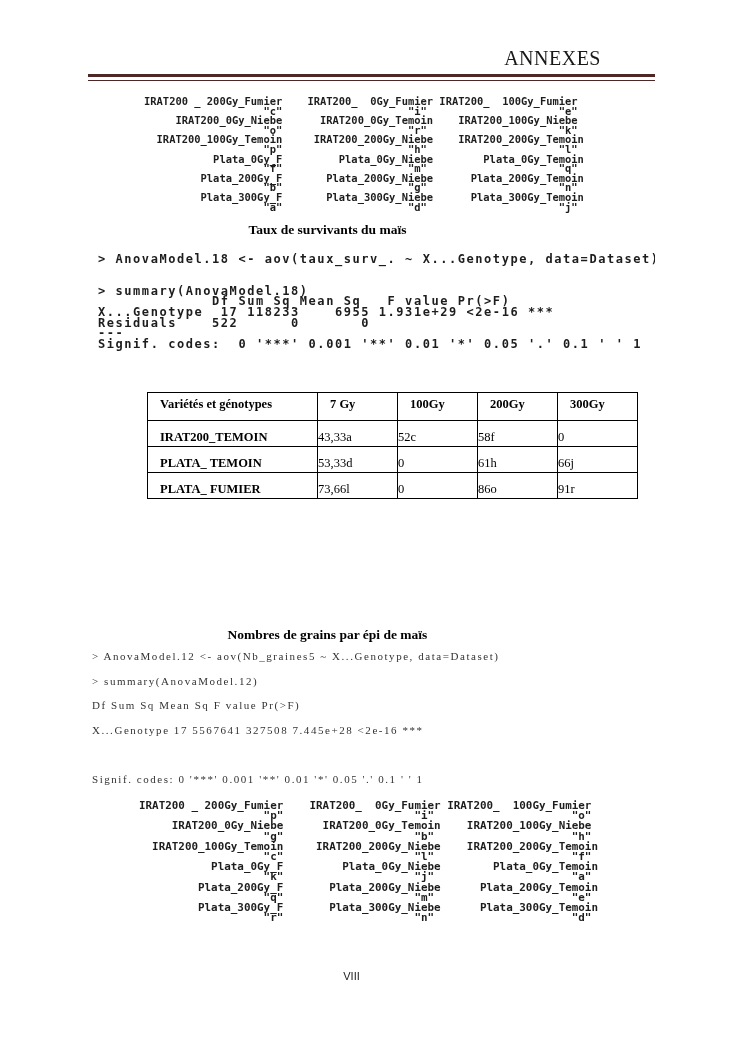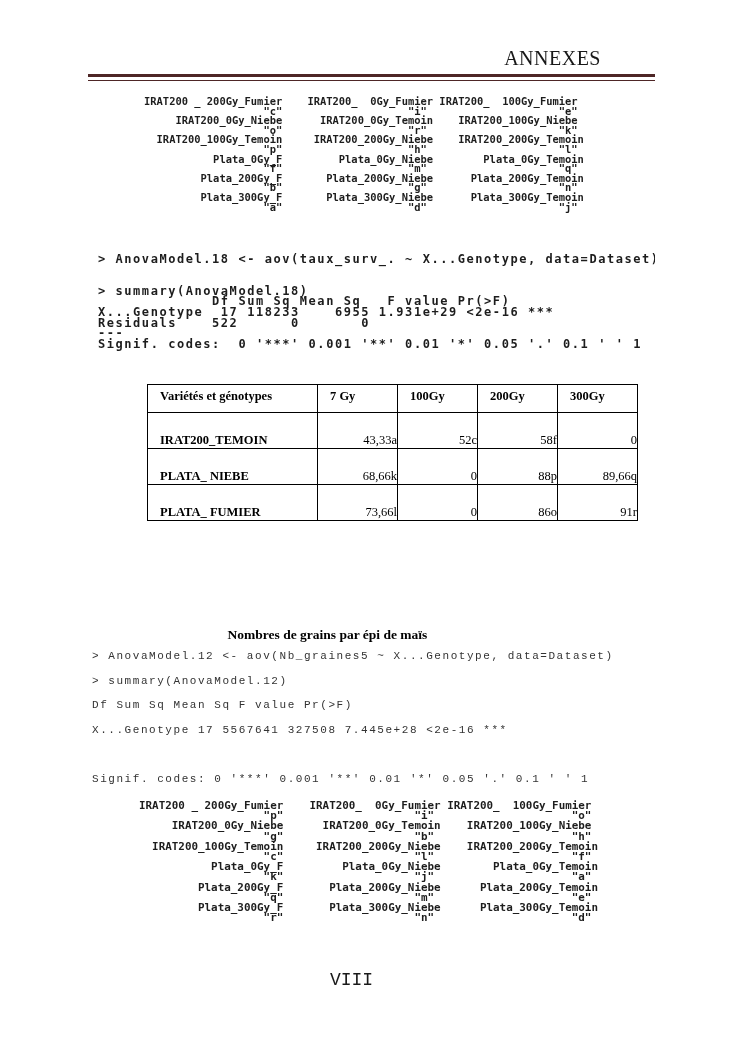--- a/index.html
+++ b/index.html
@@ -43,61 +43,61 @@
     position:absolute; top:254px; left:98px;
     font-family:"DejaVu Sans Mono", monospace;
     font-weight:bold;
     font-size:12px; line-height:10.6px;
     letter-spacing:1.55px;
     white-space:pre;
     color:#1d1d1d;
   }
   #code2 {
     position:absolute; top:644px; left:92px;
-    font-family:Liberation Mono, monospace;
+    font-family:Liberation Serif, serif;
     font-weight:normal;
     font-size:11px; line-height:24.5px;
     letter-spacing:1.55px;
     white-space:pre;
     color:#333333;
   }
   .section-title {
     position:absolute; left:0; right:0;
     text-align:center;
     font-family:"Liberation Serif", serif;
     font-weight:bold; font-size:13.5px;
     color:#000;
   }
   #title1 { top:222px; }
   #title2 { top:596px;margin-top:31px; }
   table.data-table {
-    position:absolute; top:384px; left:147px;
+    position:absolute; top:392px; left:147px;
     border-collapse:collapse;
     font-family:"Liberation Serif", serif;
     table-layout:fixed;
   }
   table.data-table th, table.data-table td {
     border:1.5px solid #000;
     font-size:12.5px;
     vertical-align:top;
   }
   table.data-table th {
     font-weight:bold; text-align:left;
     height:28px; padding:4px 0 0 12px;
   }
-  table.data-table td { height:26px; padding-top:20px; }
+  table.data-table td { height:26px; padding-top:9px; }
   td.row-label { font-weight:bold; text-align:left; padding-left:12px; }
-  td.cell-value { text-align:right; }
+  td.cell-value { text-align:left; }
   col.c-geno { width:170px; }
   col.c-dose { width:80px; }
   .page-number {
     position:absolute; top:970px; left:0; right:0;
     text-align:center;
-    font-family:Liberation Mono, monospace;
-    font-size:18px; color:#1a1a1a;margin-left:48px;
+    font-family:Liberation Sans, sans-serif;
+    font-size:11px; color:#1a1a1a;margin-left:48px;
   }
 </style>
 </head>
 <body>
 
 <div class="page">
 
   <div class="annexes-title">ANNEXES</div>
   <div class="header-rule"></div>
 
@@ -107,20 +107,21 @@
                    "o"                    "r"                     "k"
   IRAT200_100Gy_Temoin     IRAT200_200Gy_Niebe    IRAT200_200Gy_Temoin
                    "p"                    "h"                     "l"
            Plata_0Gy_F         Plata_0Gy_Niebe        Plata_0Gy_Temoin
                    "f"                    "m"                     "q"
          Plata_200Gy_F       Plata_200Gy_Niebe      Plata_200Gy_Temoin
                    "b"                    "g"                     "n"
          Plata_300Gy_F       Plata_300Gy_Niebe      Plata_300Gy_Temoin
                    "a"                    "d"                     "j"</pre>
 
+  <div class="section-title" id="title1">Taux de survivants du maïs</div>
 
   <pre id="code1">&gt; AnovaModel.18 &lt;- aov(taux_surv_. ~ X...Genotype, data=Dataset)
 
 
 &gt; summary(AnovaModel.18)
              Df Sum Sq Mean Sq   F value Pr(&gt;F)
 X...Genotype  17 118233    6955 1.931e+29 &lt;2e-16 ***
 Residuals    522      0       0
 ---
 Signif. codes:  0 '***' 0.001 '**' 0.01 '*' 0.05 '.' 0.1 ' ' 1</pre>
@@ -142,25 +143,25 @@
       <th>300Gy</th>
     </tr>
     <tr>
       <td class="row-label">IRAT200_TEMOIN</td>
       <td class="cell-value">43,33a</td>
       <td class="cell-value">52c</td>
       <td class="cell-value">58f</td>
       <td class="cell-value">0</td>
     </tr>
     <tr>
-      <td class="row-label">PLATA_ NIEBE</td>
-      <td class="cell-value">68,66k</td>
+      <td class="row-label">PLATA_ TEMOIN</td>
+      <td class="cell-value">53,33d</td>
       <td class="cell-value">0</td>
-      <td class="cell-value">88p</td>
-      <td class="cell-value">89,66q</td>
+      <td class="cell-value">61h</td>
+      <td class="cell-value">66j</td>
     </tr>
     <tr>
       <td class="row-label">PLATA_ FUMIER</td>
       <td class="cell-value">73,66l</td>
       <td class="cell-value">0</td>
       <td class="cell-value">86o</td>
       <td class="cell-value">91r</td>
     </tr>
   </tbody>
     </table>

